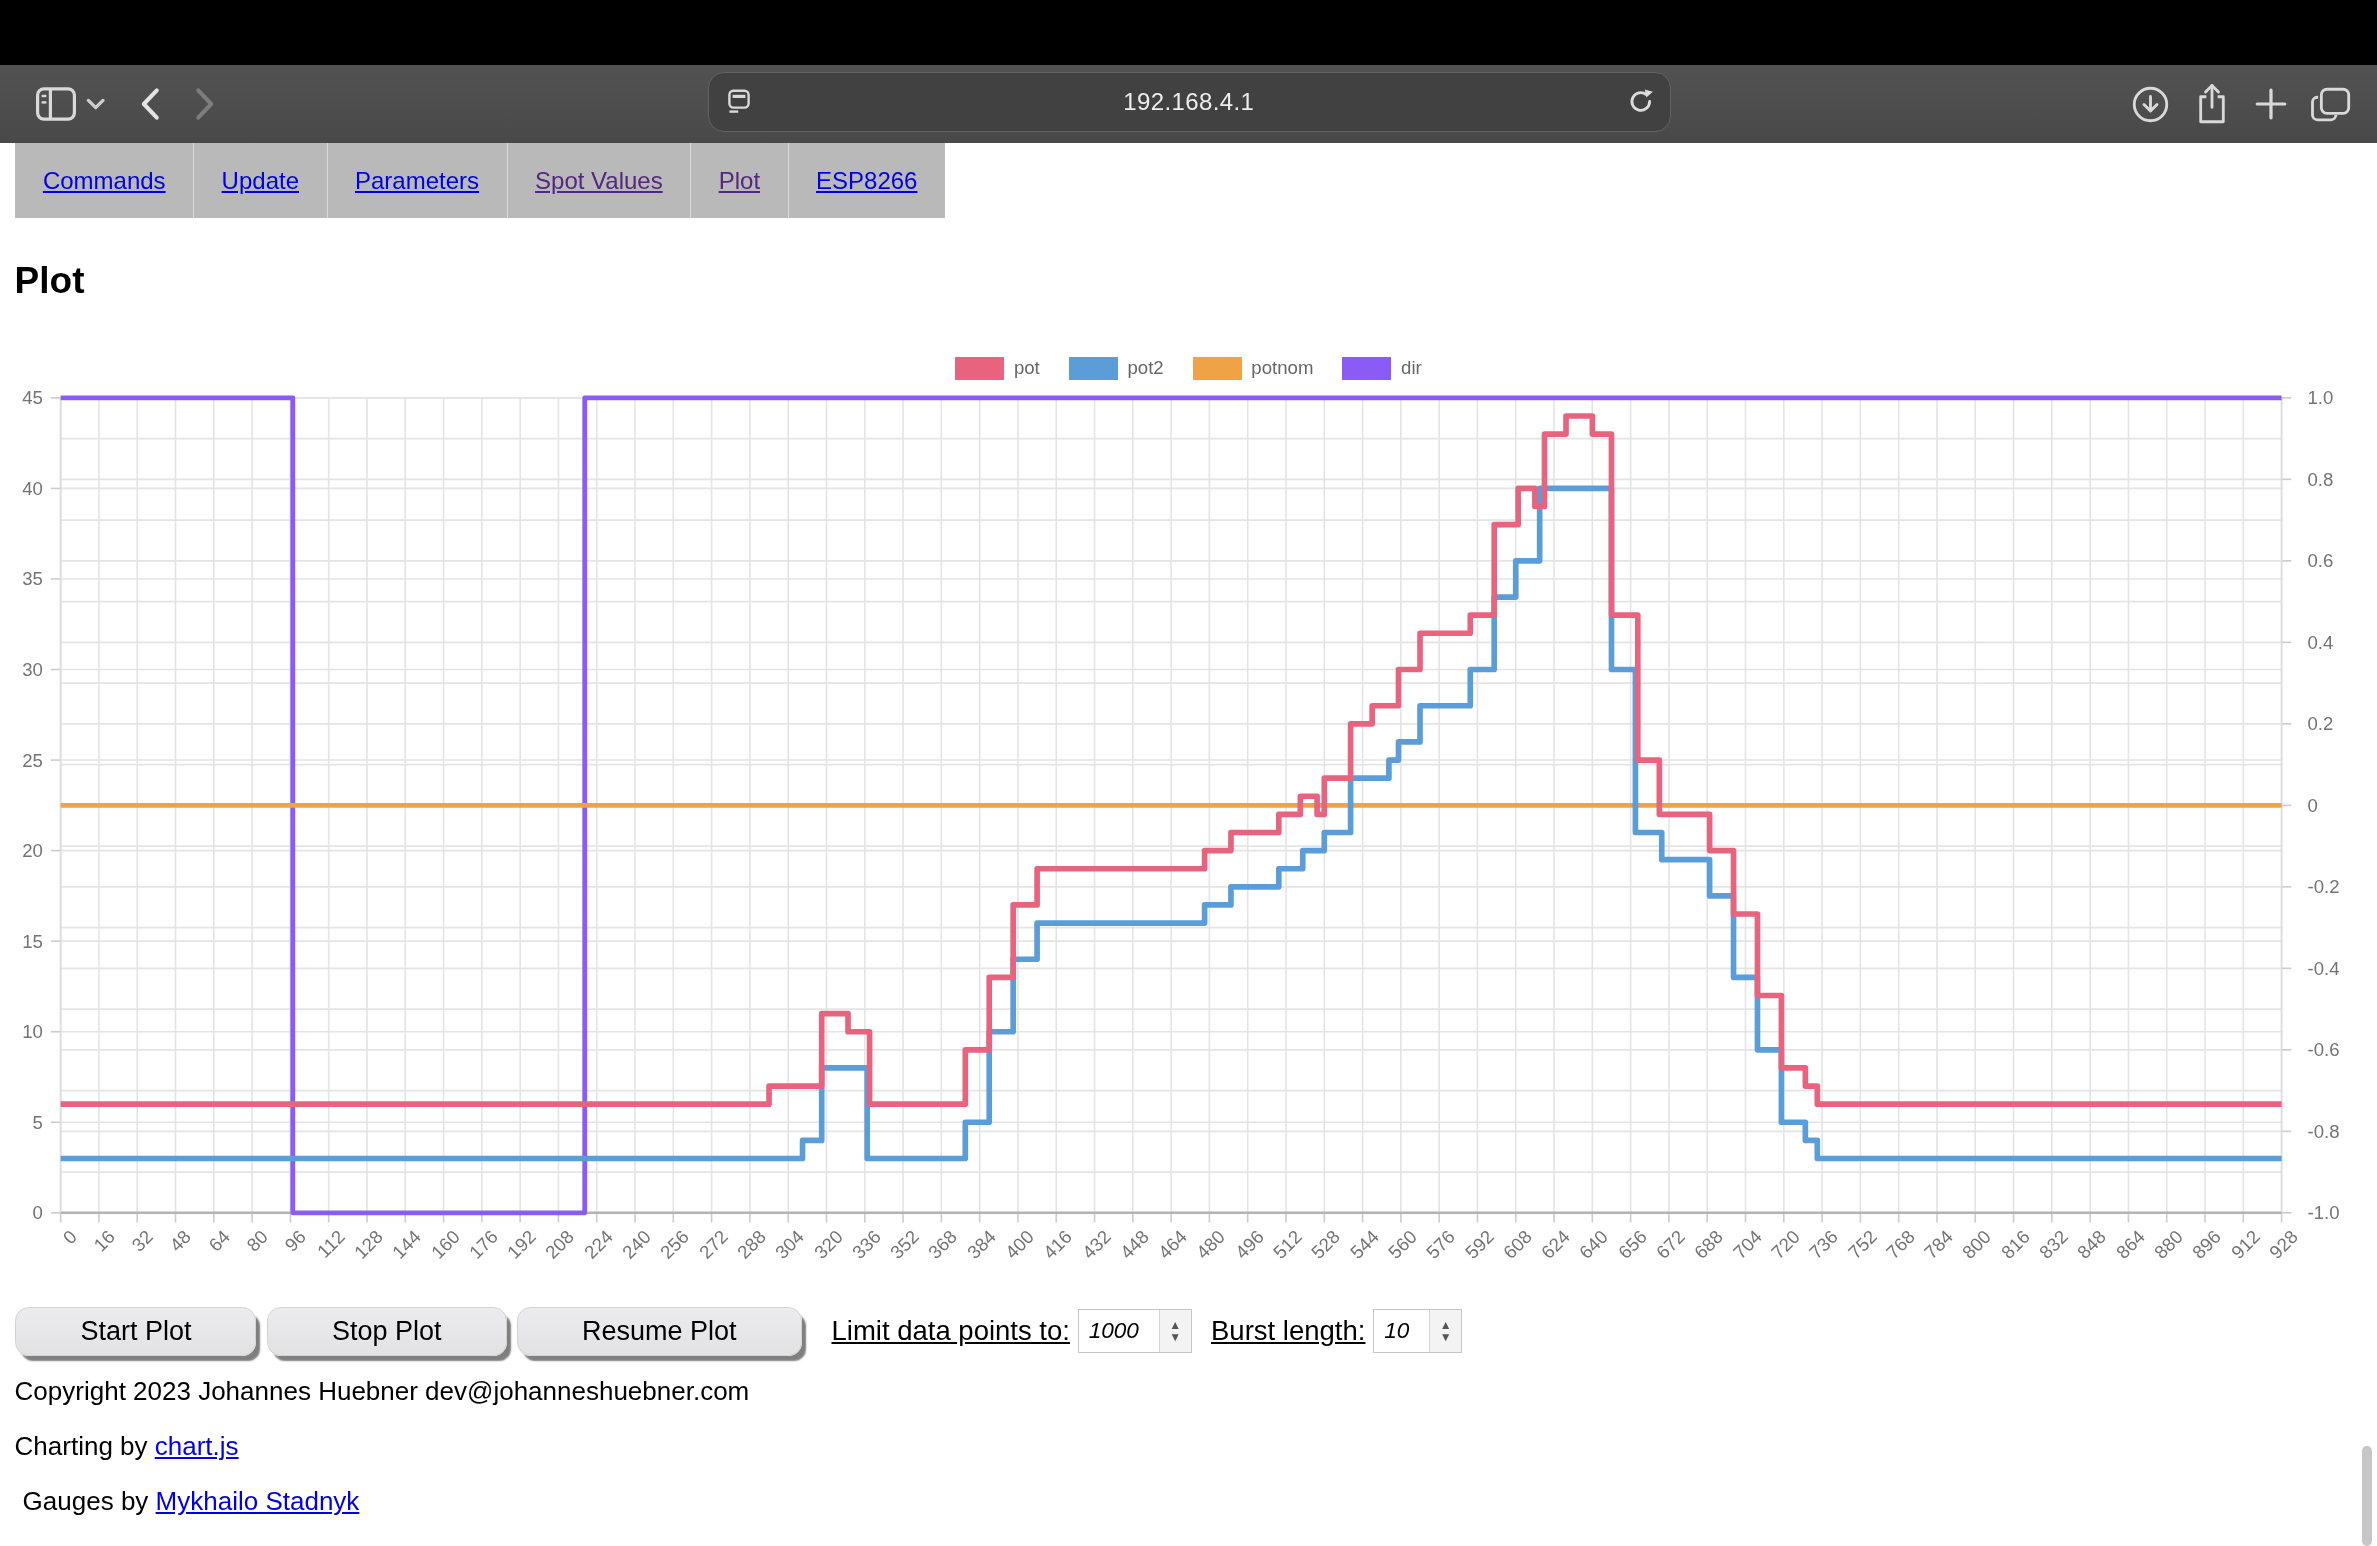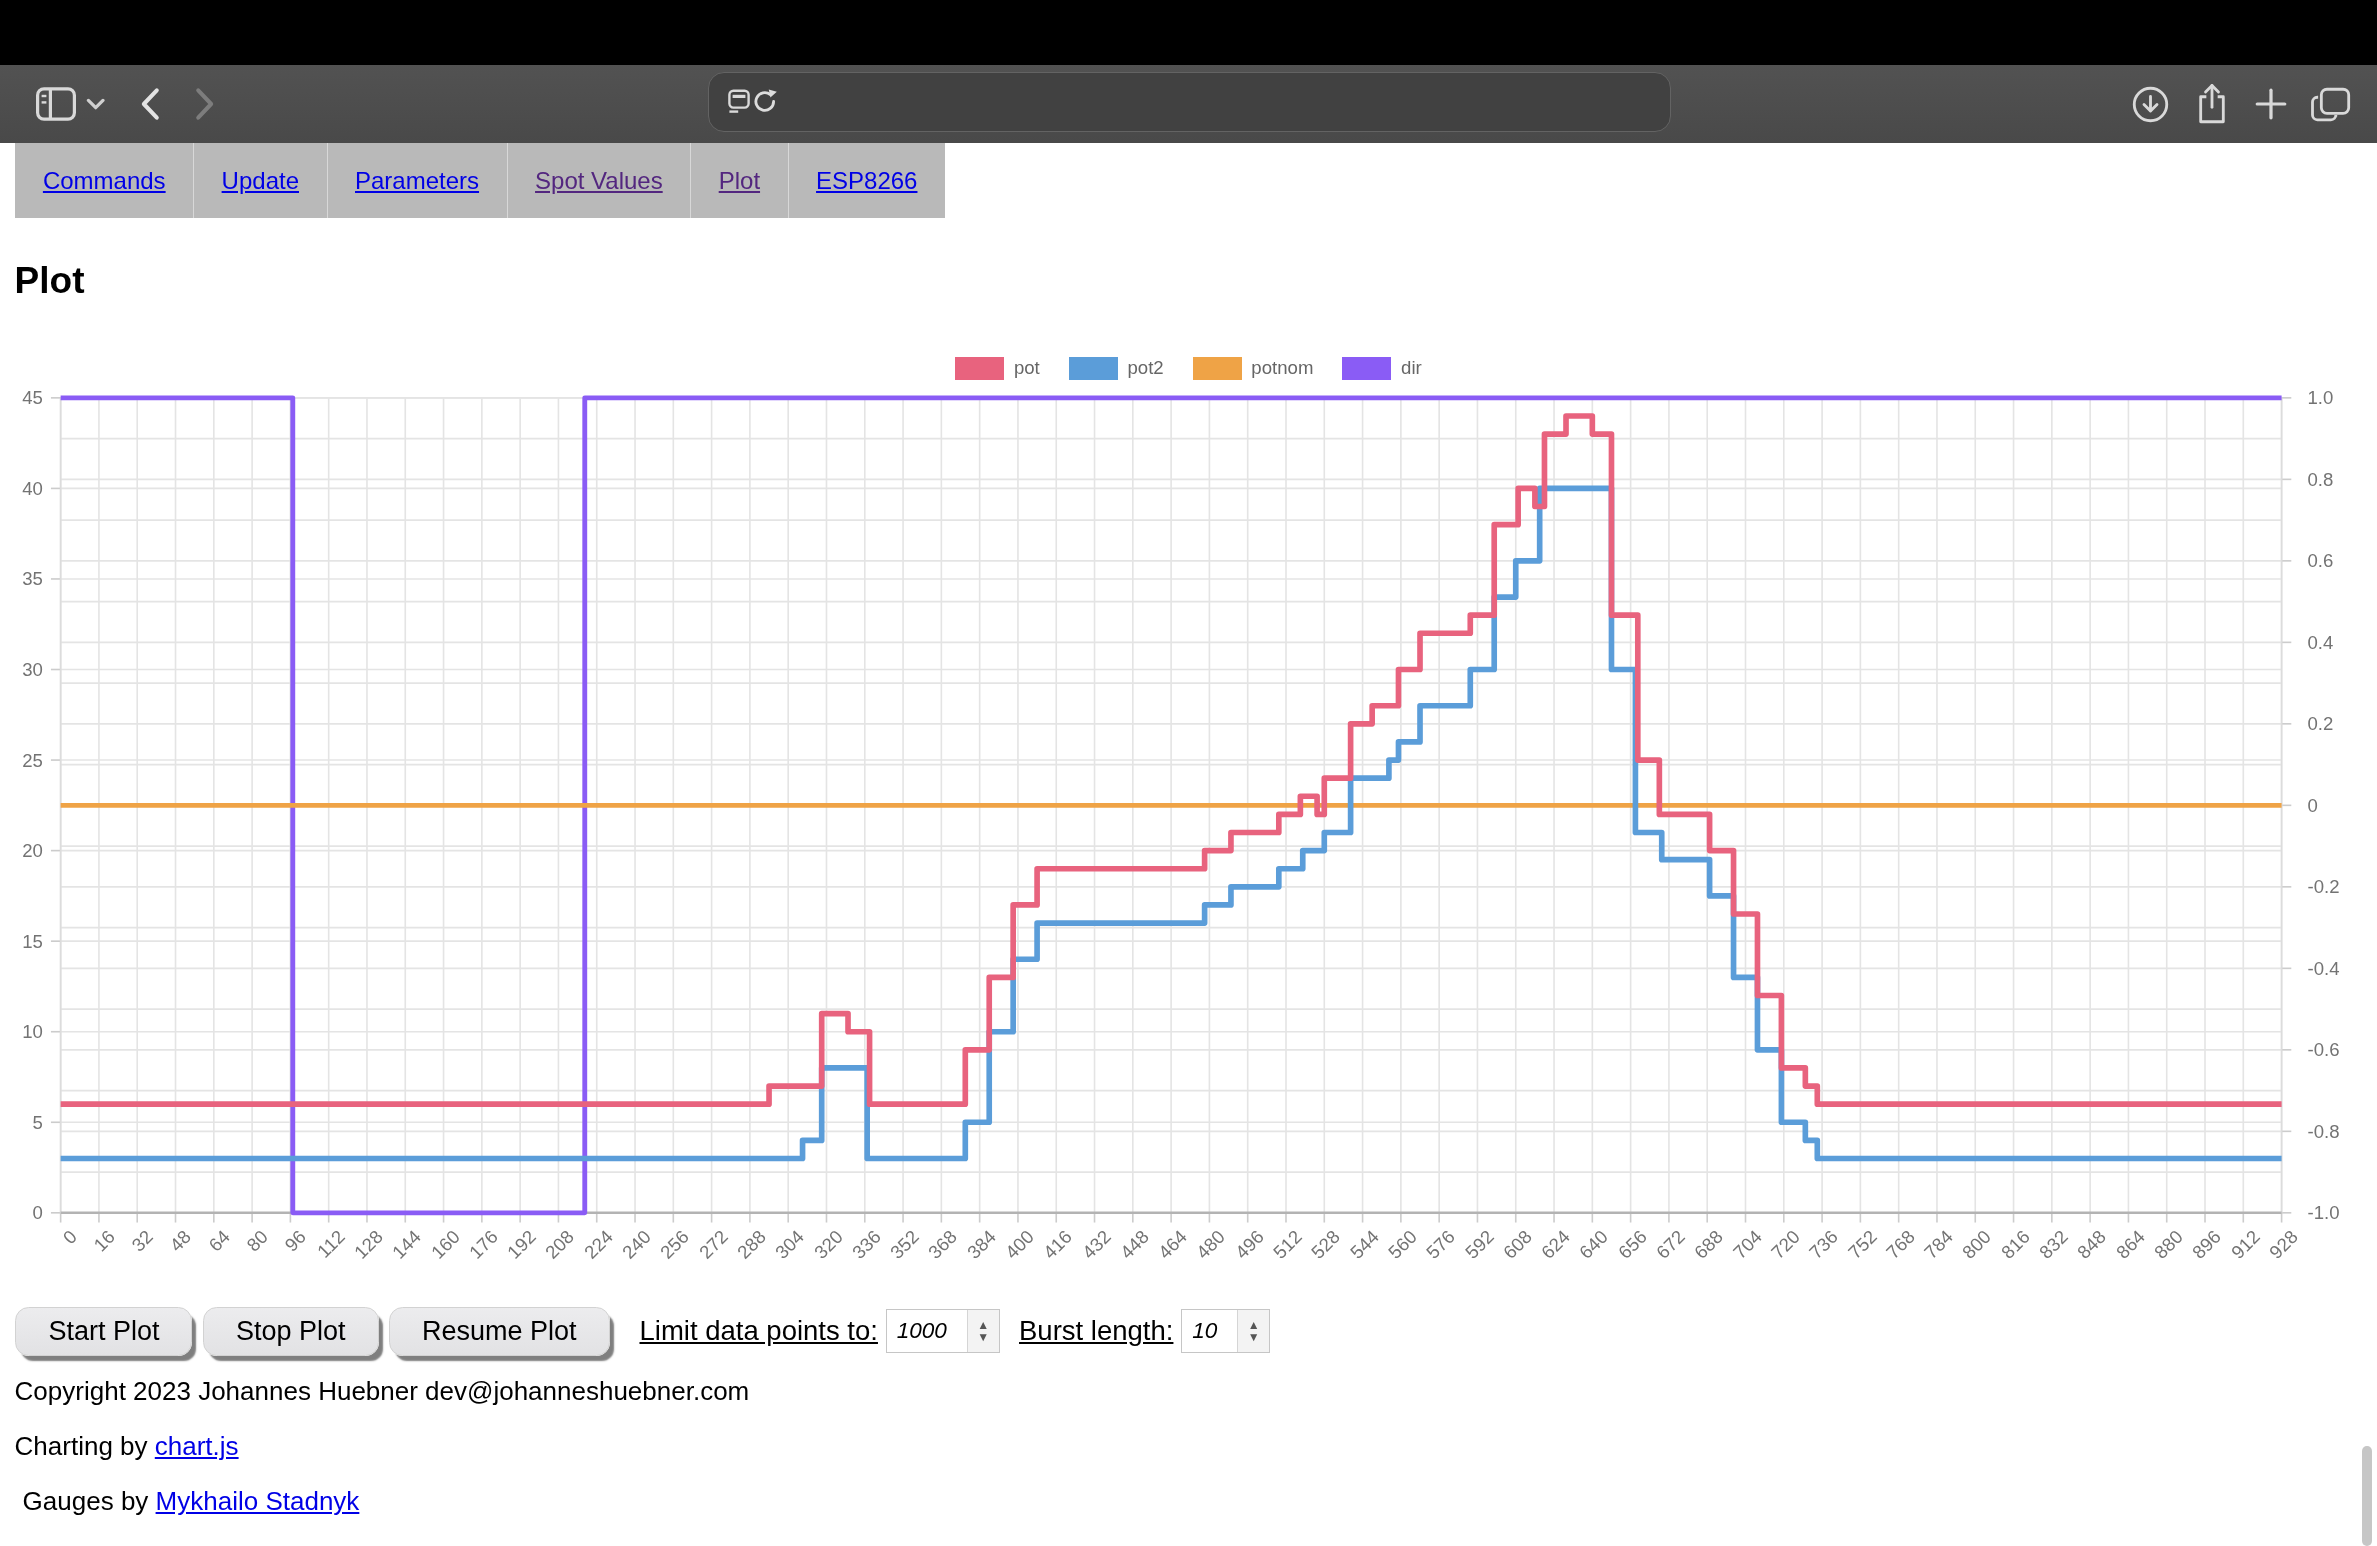--- a/index.html
+++ b/index.html
@@ -31,21 +31,21 @@
   .legitem{display:flex;align-items:center;gap:9.7px;}
   .legbox{width:49px;height:22.6px;}
   .leglabel{font-size:18.6px;color:#666;}
   #chart-svg{position:absolute;left:0;top:0;pointer-events:none;}
   #xlabels span{position:absolute;transform-origin:100% 0;
     transform:translateX(-100%) rotate(-45deg);font-size:18.6px;color:#737373;white-space:nowrap;}
   
   .controls{position:absolute;left:15.4px;top:1305px;height:52px;display:flex;align-items:center;}
   .pbtn{font-family:"Liberation Sans",sans-serif;font-size:27px;color:#000;
     background:linear-gradient(#ececee,#e2e2e4);border:0.8px solid #d2d2d2;border-radius:13.7px;
-    height:49px;padding:0 32px;margin-right:10.5px;cursor:pointer;
+    height:49px;padding:0 64px;margin-right:10.5px;cursor:pointer;
     box-shadow:4.9px 5.7px 1.6px -1.6px rgba(105,105,105,.85);}
   .ctl-label{font-size:27.5px;color:#000;margin:0 8px 0 19.4px;text-decoration:underline;}
   .numwrap{display:flex;align-items:stretch;height:42px;border:1.6px solid #c6c6c6;background:#fff;}
   .numwrap input{border:none;outline:none;font-size:22.6px;font-family:"Liberation Sans",sans-serif;
     padding:0 0 0 9.7px;width:70px;color:#000;background:#fff;font-style:italic;}
   .numwrap .small{width:45px;}
   .spin{width:31px;display:flex;flex-direction:column;align-items:center;justify-content:center;
     background:#f3f3f3;border-left:0.8px solid #d5d5d5;color:#555;font-size:12px;line-height:12px;cursor:pointer;}
   
   .foot{position:absolute;left:14.6px;font-size:26px;color:#000;}
@@ -84,20 +84,21 @@
   </div>
 
   <div class="urlbar">
     <span style="margin-left:18px;">
       <svg class="icon" width="24" height="26" viewBox="0 0 30 32">
         <rect x="3" y="2" width="24" height="21" rx="5" fill="none" stroke="#d9d9d9" stroke-width="3"></rect>
         <line x1="7" y1="9" x2="23" y2="9" stroke="#d9d9d9" stroke-width="4"></line>
         <line x1="3" y1="28" x2="14" y2="28" stroke="#d9d9d9" stroke-width="3"></line>
       </svg>
     </span>
+    <span class="urltext">192.168.4.1</span>
     <span style="margin-right:16px;">
       <svg class="icon" width="27.5" height="29" viewBox="0 0 34 36">
         <path d="M28 18 a11 11 0 1 1 -4 -8.5" fill="none" stroke="#dcdcdc" stroke-width="3.5" stroke-linecap="round"></path>
         <polygon points="22,3 32,6 24,13" fill="#dcdcdc"></polygon>
       </svg>
     </span>
   </div>
 
   <div class="tbtn" style="left:2125px;width:50px;">
     <svg class="icon" width="39" height="39" viewBox="0 0 48 48">

